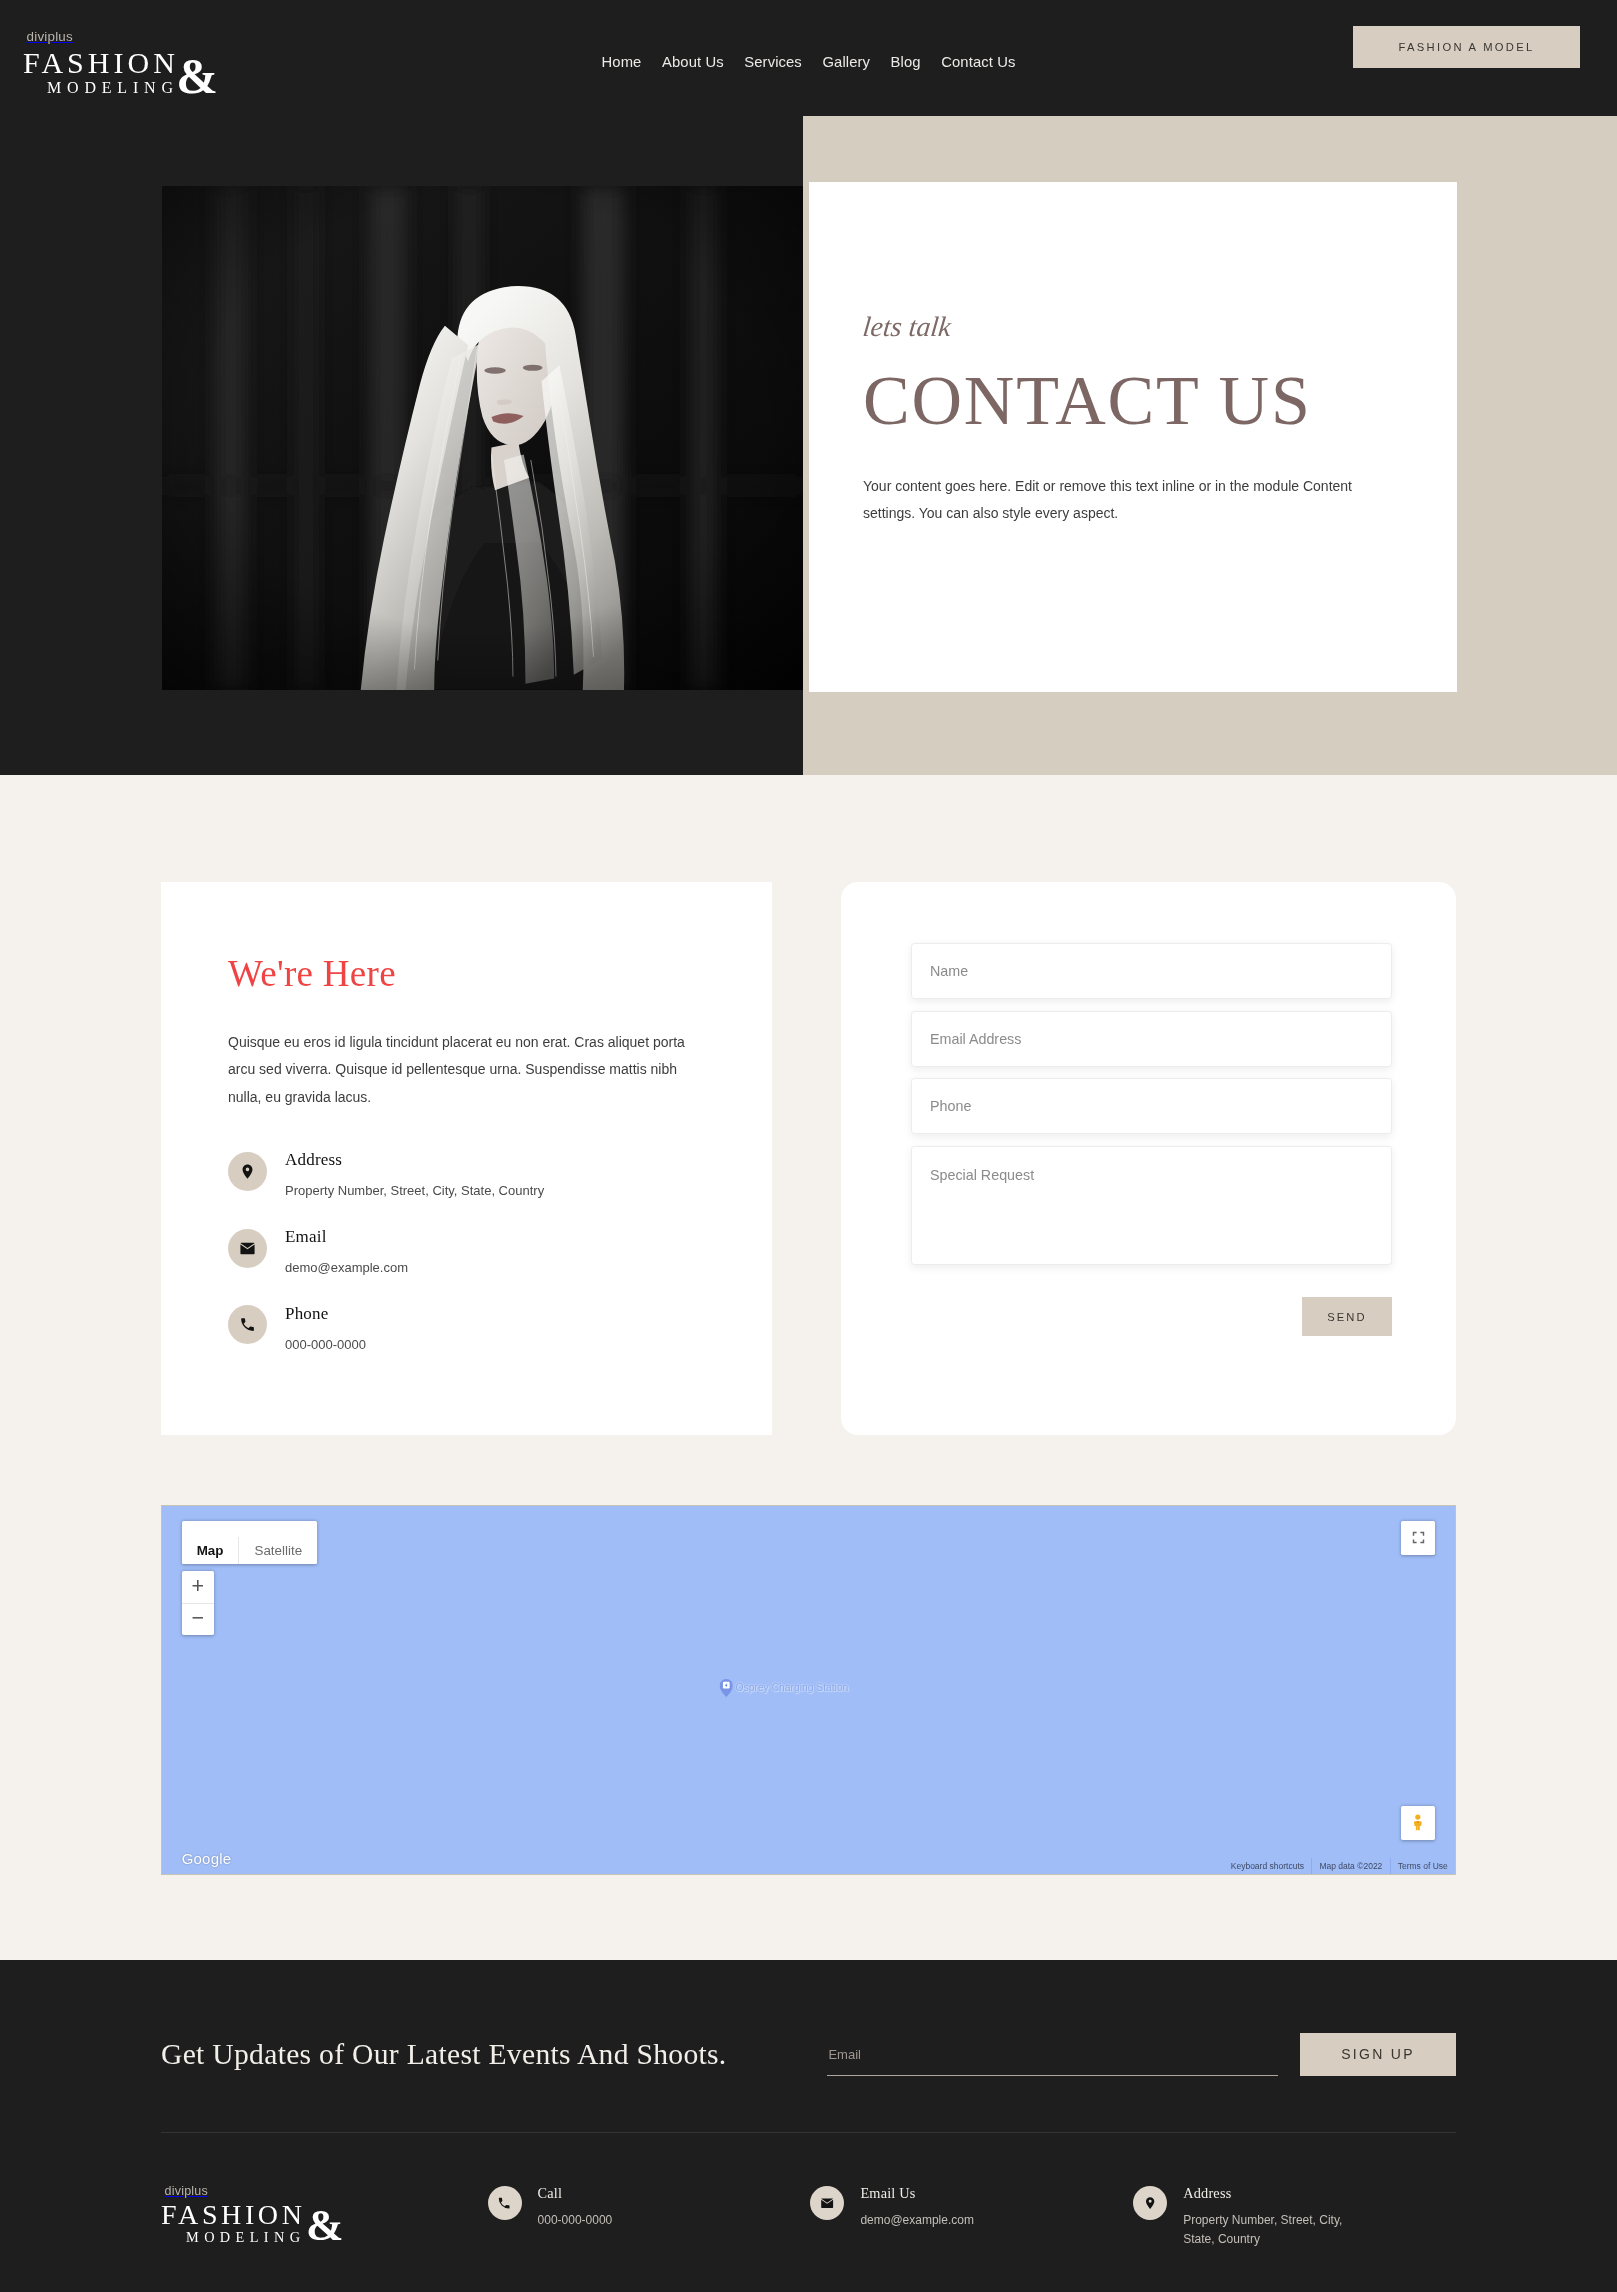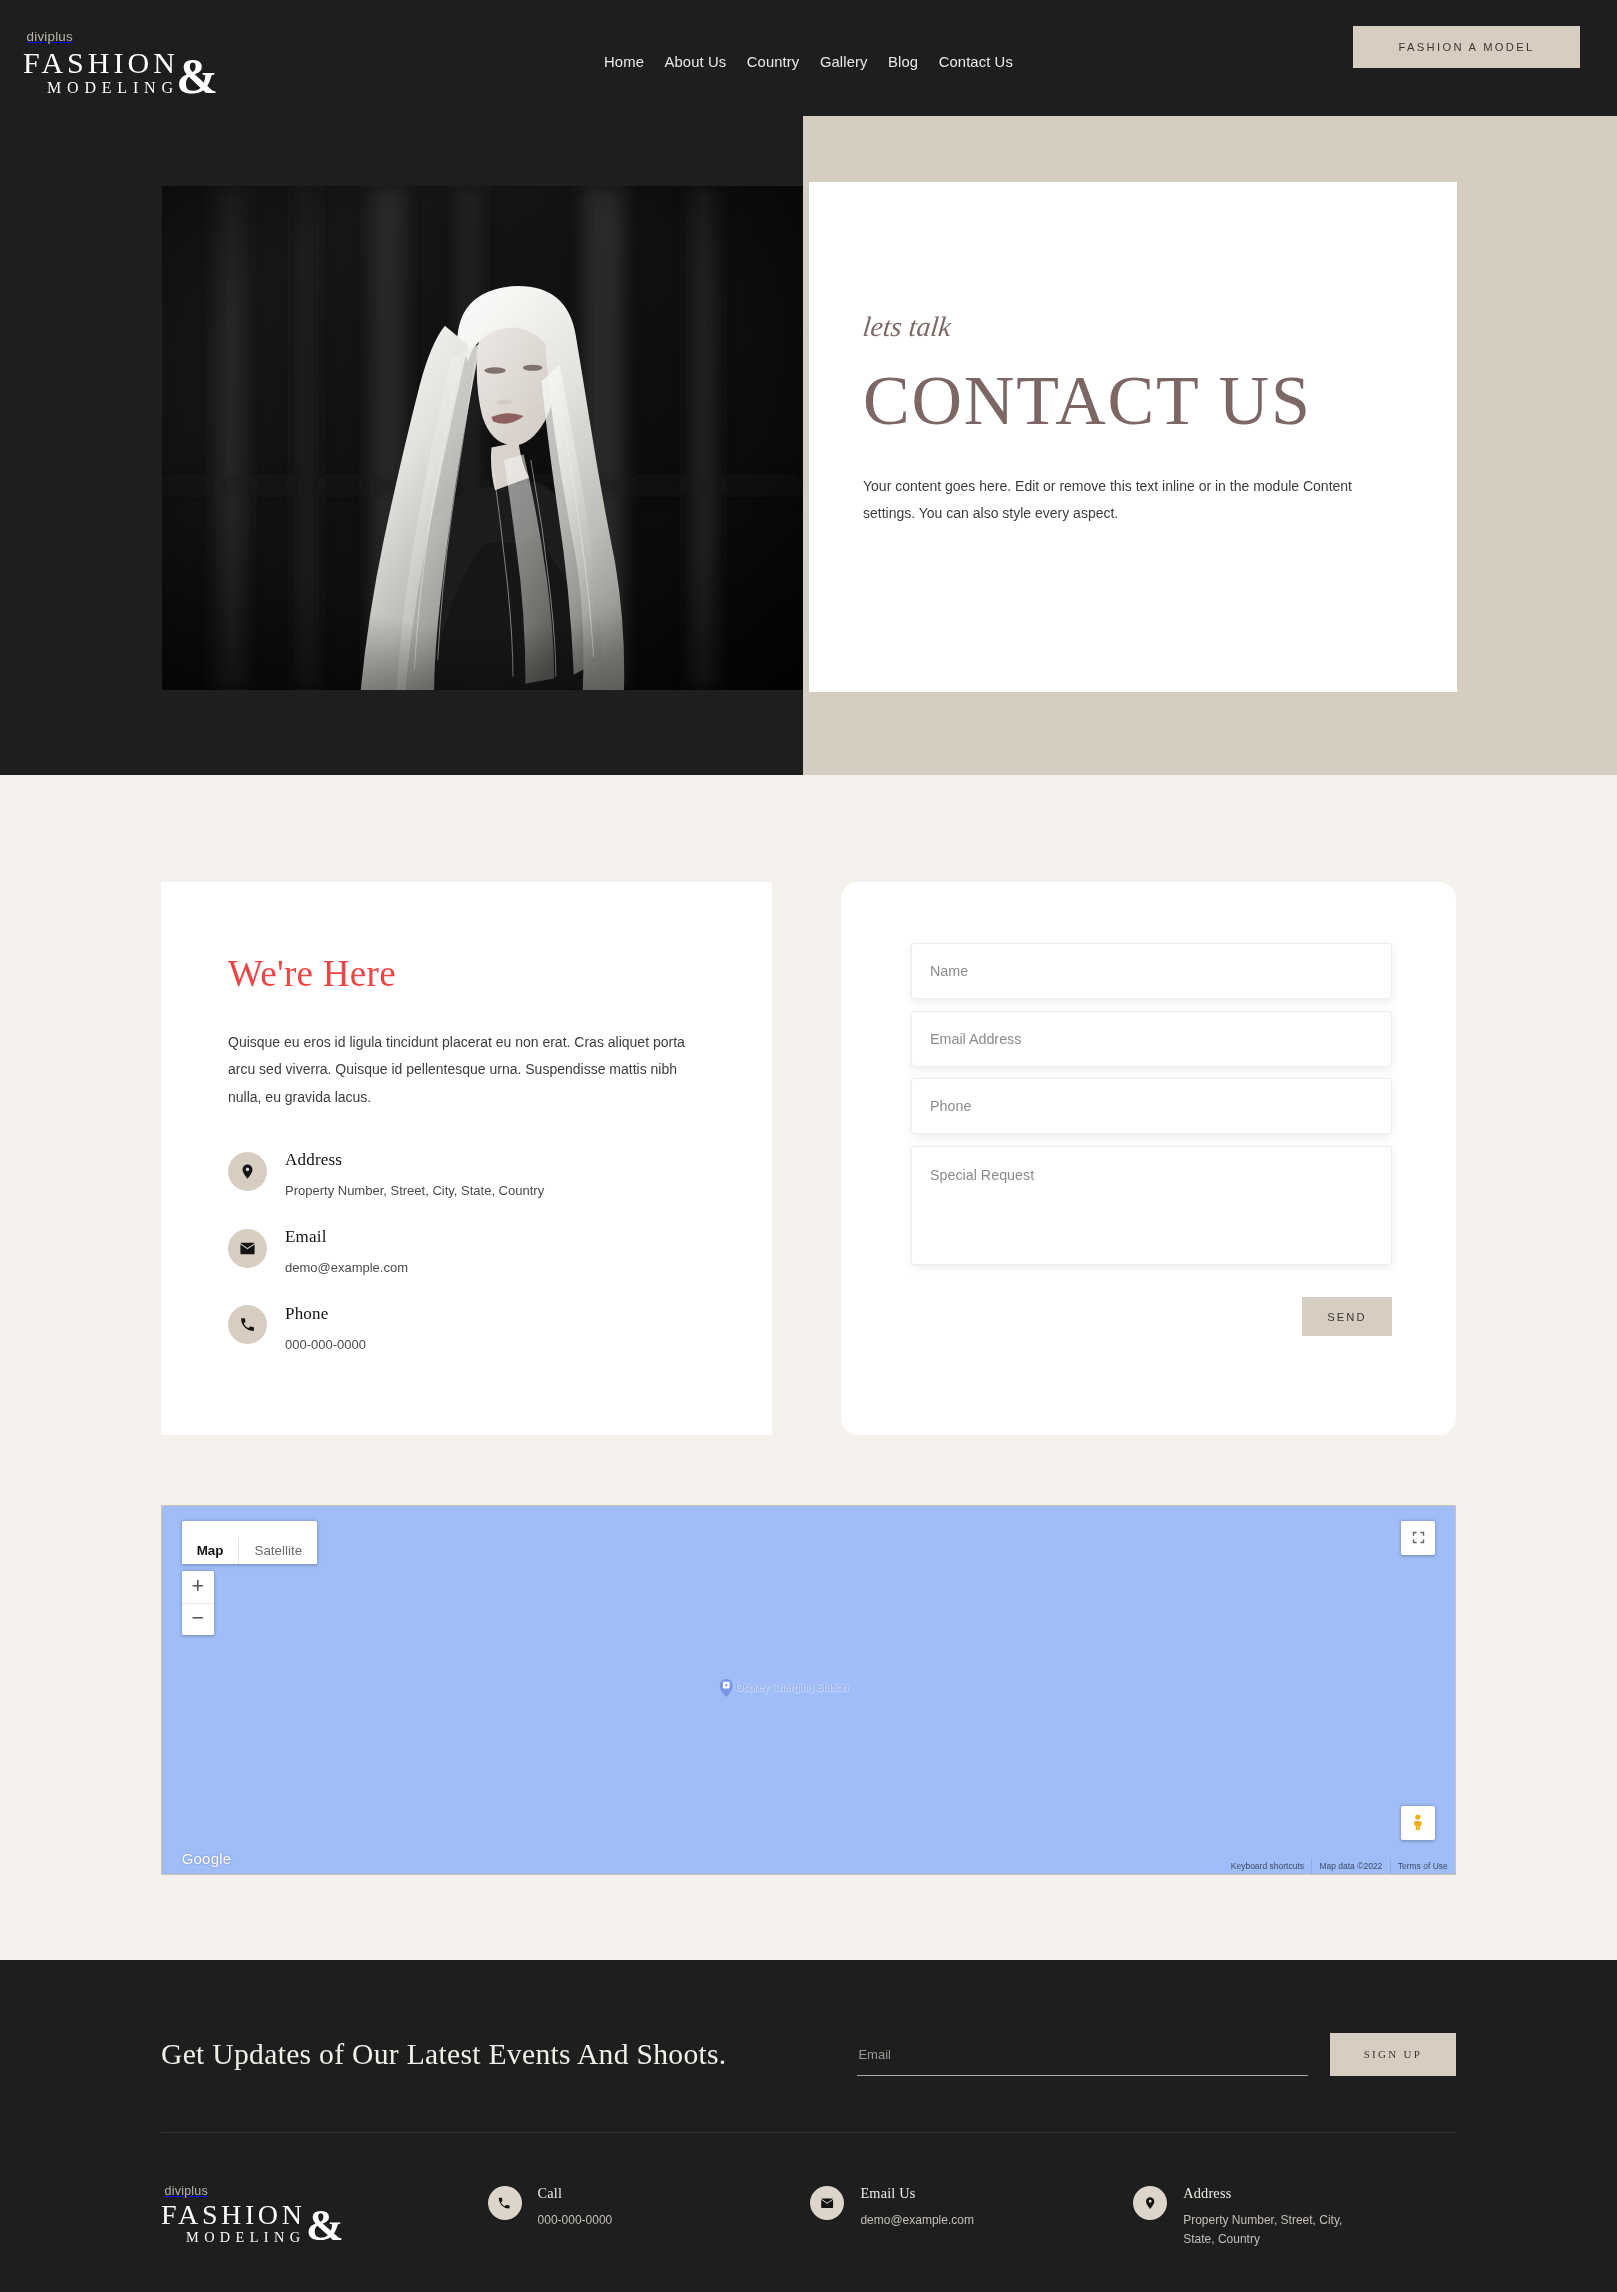--- a/index.html
+++ b/index.html
@@ -401,28 +401,28 @@
     border: none;
     border-bottom: 0.9px solid #ada79f;
     color: #d6d2cc;
     font-size: 13px;
     padding: 0 0 12.5px 1.8px;
     font-family: "Liberation Sans", sans-serif;
     outline: none;
   }
   .newsletter-input::placeholder { color: #9d9790; }
   .signup-button {
-    width: 126px;
+    width: 156px;
     height: 43px;
     background: #d7cec1;
     border: none;
     color: #3a3531;
-    font-size: 11px;
+    font-size: 14px;
     letter-spacing: 2.3px;
-    font-family: Liberation Serif, serif;
+    font-family: Liberation Sans, sans-serif;
     cursor: pointer;
   }
   .footer-divider {
     border-top: 0.9px solid #343434;
   }
   .footer-bottom {
     display: flex;
     align-items: flex-start;
     padding: 52px 0 72px;
   }
@@ -470,21 +470,21 @@
     <div class="brand-rows">
       <div class="brand-l1">FASHION</div>
       <div class="brand-l2">MODELING</div>
       <div class="brand-amp">&amp;</div>
     </div>
   </a>
 
   <nav class="main-nav">
     <a href="#">Home</a>
     <a href="#">About Us</a>
-    <a href="#">Country</a>
+    <a href="#">Services</a>
     <a href="#">Gallery</a>
     <a href="#">Blog</a>
     <a href="#">Contact Us</a>
   </nav>
 
   <button class="cta-button">FASHION A MODEL</button>
 </header>
 
 <section class="hero">
   <div class="hero-right-bg"></div>

